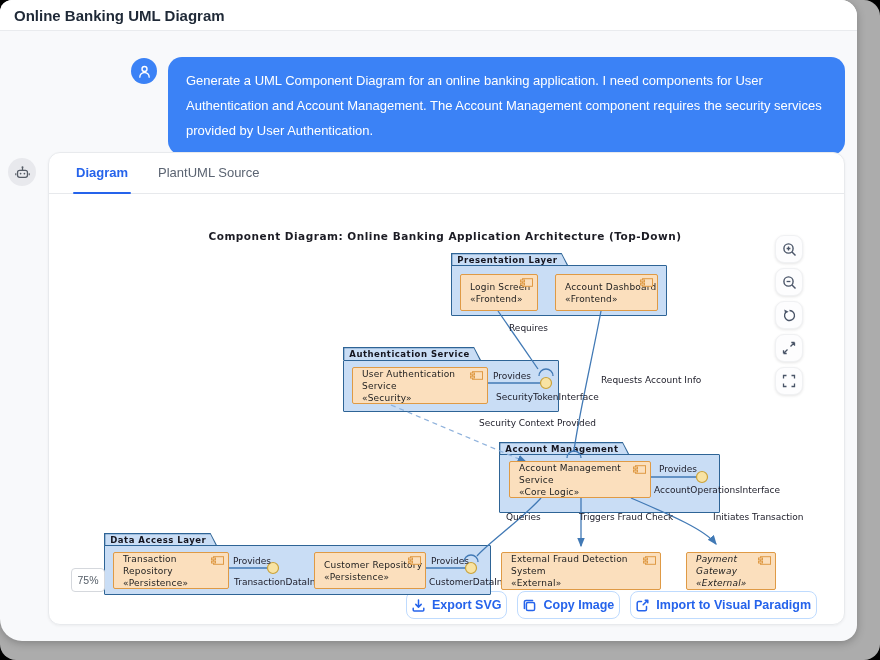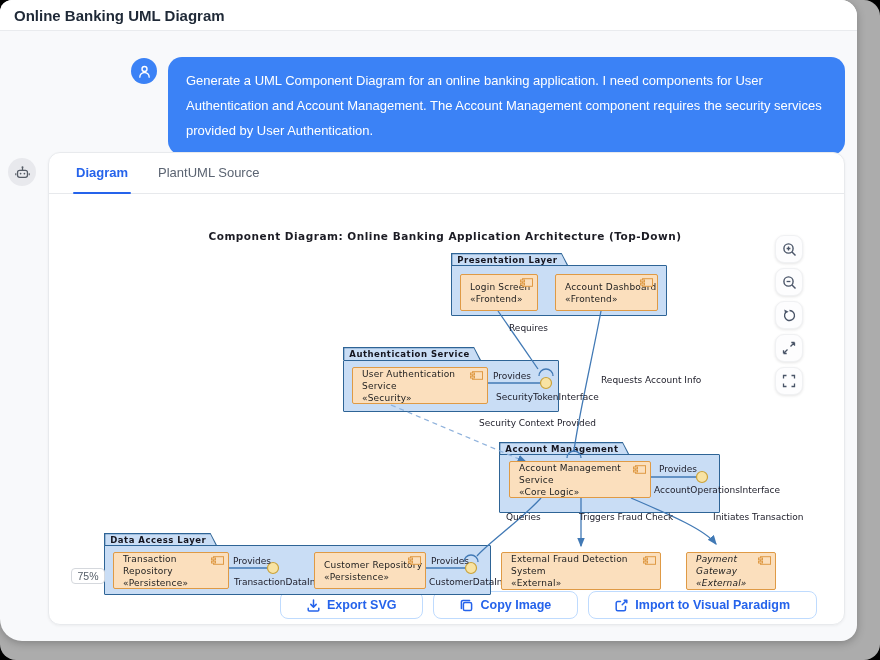--- a/index.html
+++ b/index.html
@@ -27,24 +27,24 @@
   .pkg-tab { position:absolute; z-index:1; clip-path:polygon(0 0, calc(100% - 7px) 0, 100% 100%, 0 100%); background:#2e6496; padding:1.3px 1.3px 0 1.3px; }
   .pkg-tab .in { clip-path:polygon(0 0, calc(100% - 6px) 0, 100% 100%, 0 100%); background:#c9ddf5; font-family:"DejaVu Sans", sans-serif; font-size:8.5px; font-weight:700; letter-spacing:.5px; color:#14141e; padding:1px 10px 1px 5px; white-space:nowrap; }
   .comp { position:absolute; background:#fbdfbd; border:1.2px solid #df9a45; border-radius:2px; z-index:3; font-family:"DejaVu Sans", sans-serif; font-size:9px; letter-spacing:.2px; color:#222; display:flex; flex-direction:column; justify-content:center; padding-left:9px; line-height:12px; }
   .comp .cicon { position:absolute; top:3px; right:4px; width:13px; height:9px; }
   .wires { position:absolute; left:0; top:0; z-index:2; }
   .rlabel { position:absolute; z-index:4; font-family:"DejaVu Sans", sans-serif; font-size:9px; color:#1c1c28; white-space:nowrap; }
   .ilabel { position:absolute; z-index:2; font-family:"DejaVu Sans", sans-serif; font-size:9px; color:#1c1c28; white-space:nowrap; }
   
   .zpanel { position:absolute; left:710px; top:16px; display:flex; flex-direction:column; gap:5px; z-index:10; }
   .zbtn { width:28px; height:28px; background:#fdfdfe; border:1px solid #f0f1f3; border-radius:9px; box-shadow:0 1px 3px rgba(0,0,0,.10); display:flex; align-items:center; justify-content:center; cursor:pointer; }
-  .zoom-badge { position:absolute; left:6px; top:349px; width:34px; height:16px; background:#fff; border:1px solid #d5d8dd; border-radius:4px; display:flex; align-items:center; justify-content:center; font-size:10.5px; color:#555e68; z-index:10; }
+  .zoom-badge { position:absolute; left:6px; top:349px; width:34px; height:24px; background:#fff; border:1px solid #d5d8dd; border-radius:4px; display:flex; align-items:center; justify-content:center; font-size:10.5px; color:#555e68; z-index:10; }
   
   .btnrow { position:absolute; right:27px; top:438px; display:flex; gap:10px; }
-  .abtn { height:28px; display:flex; align-items:center; gap:7px; padding:0 26px; background:#fff; border:1px solid #bfdbfe; border-radius:8px; color:#2563eb; font-size:12.5px; font-weight:700; cursor:pointer; white-space:nowrap; }
+  .abtn { height:28px; display:flex; align-items:center; gap:7px; padding:0 5px; background:#fff; border:1px solid #bfdbfe; border-radius:8px; color:#2563eb; font-size:12.5px; font-weight:700; cursor:pointer; white-space:nowrap; }
 </style>
 </head>
 <body>
 
 <div class="backdrop"></div>
 <div class="window">
 
   <div class="hdr">
     <div class="hdr-title">Online Banking UML Diagram</div>
   </div>

